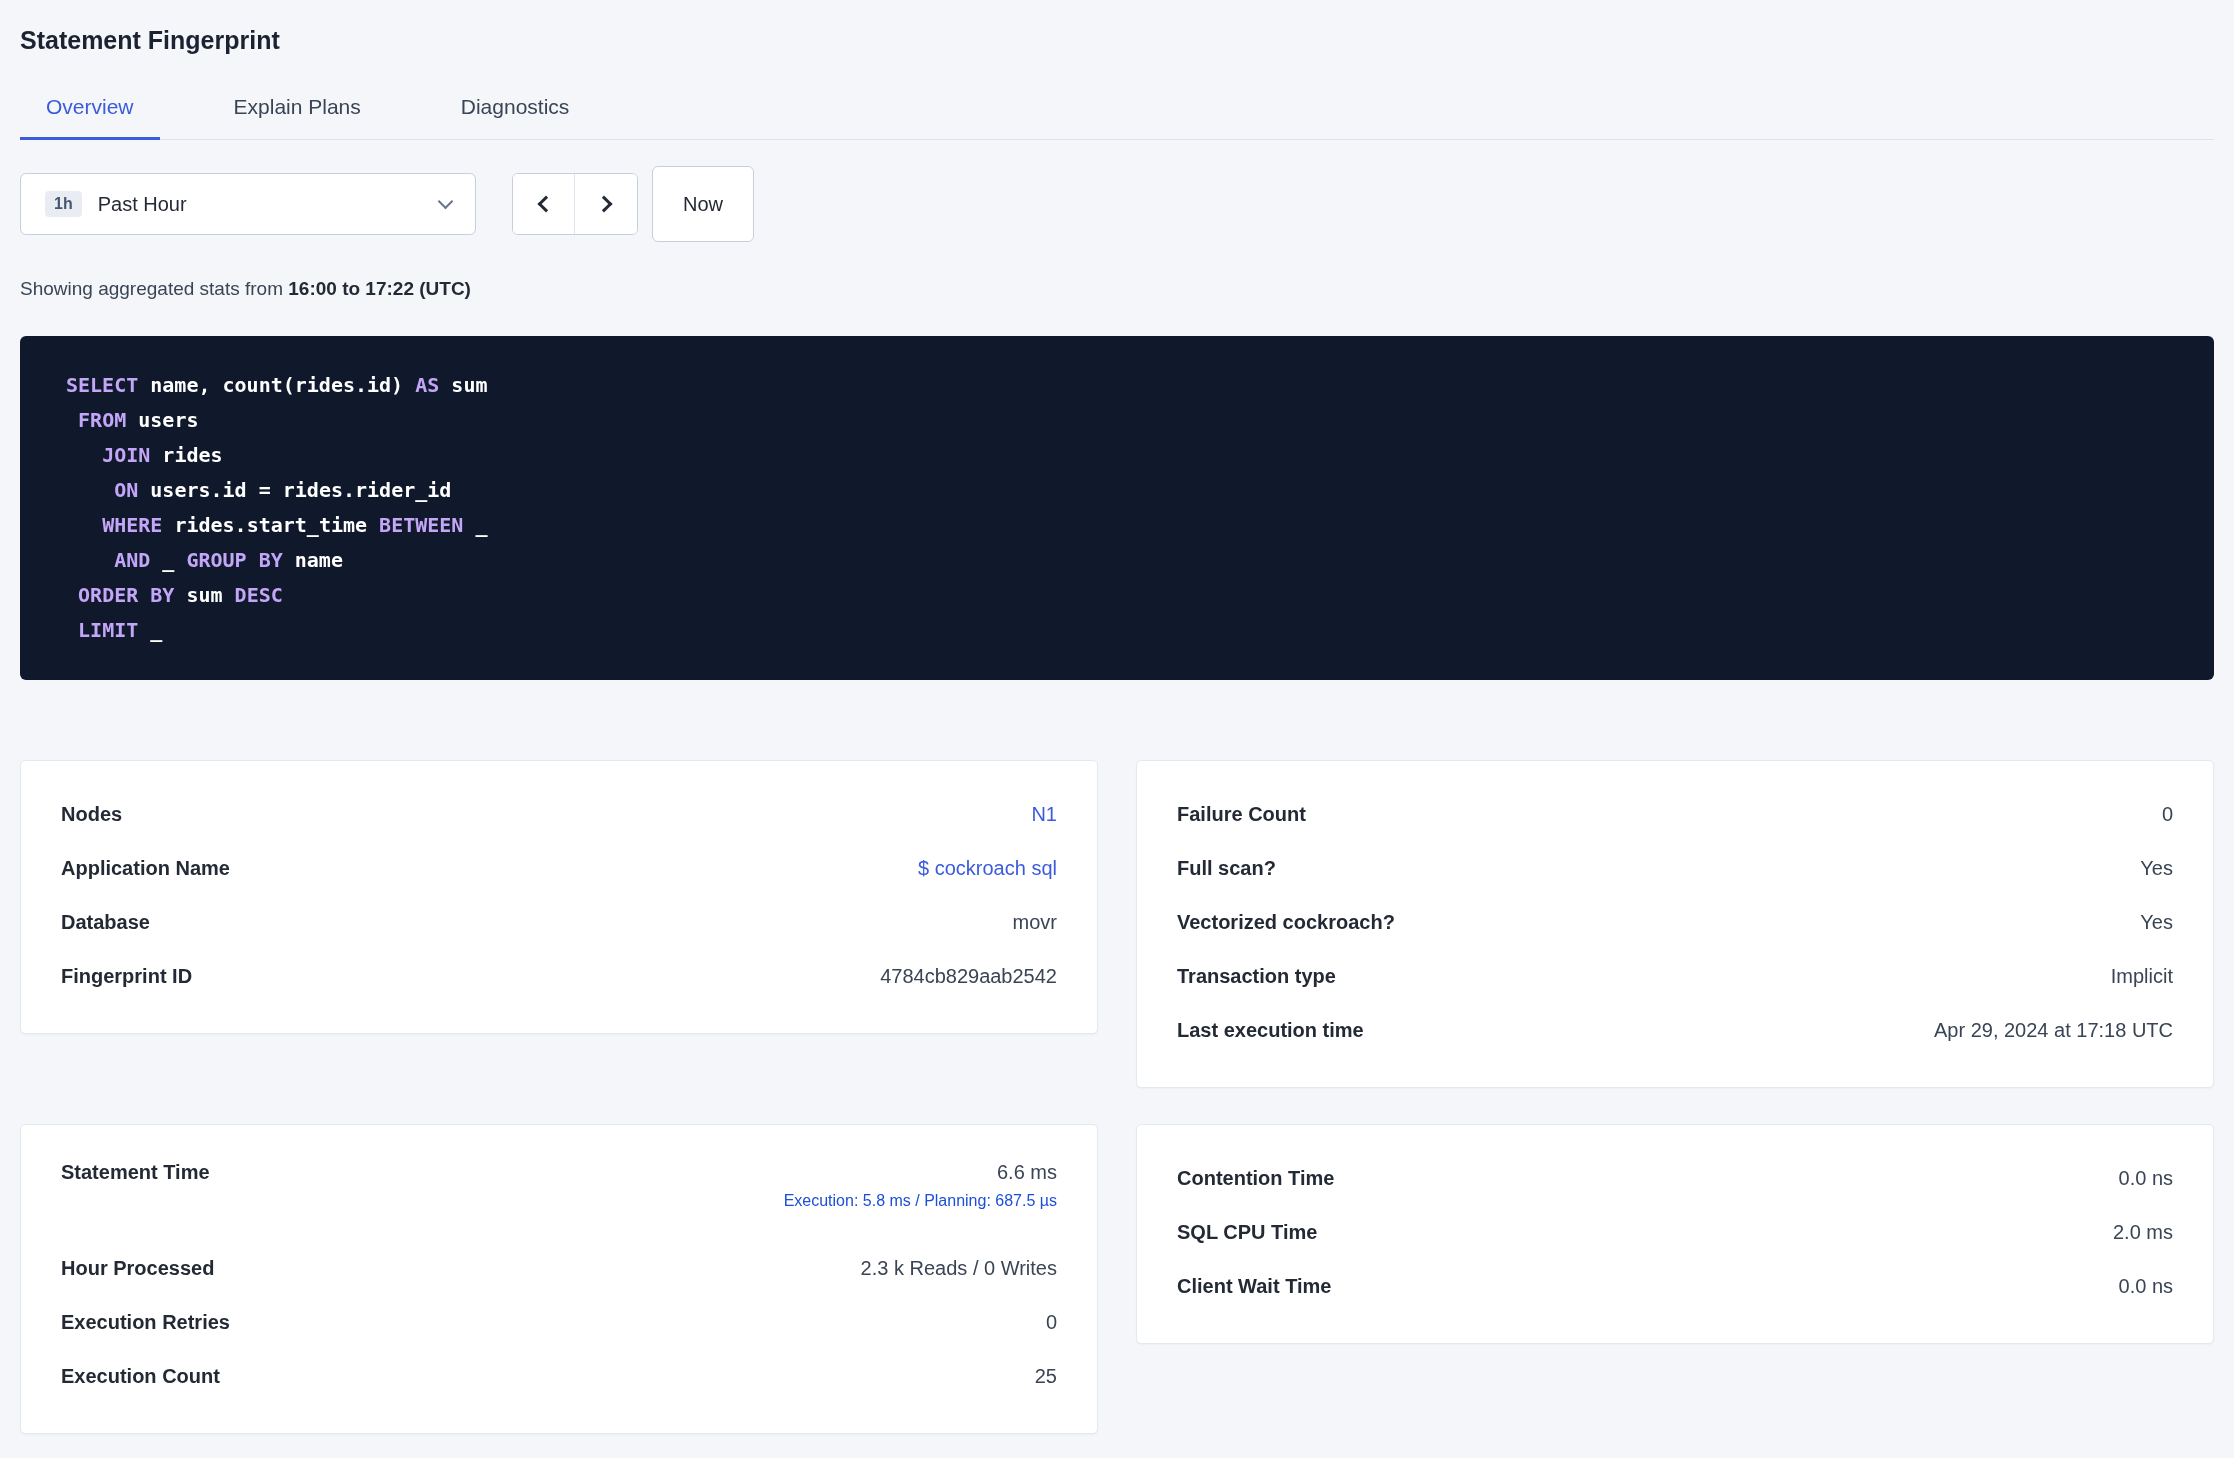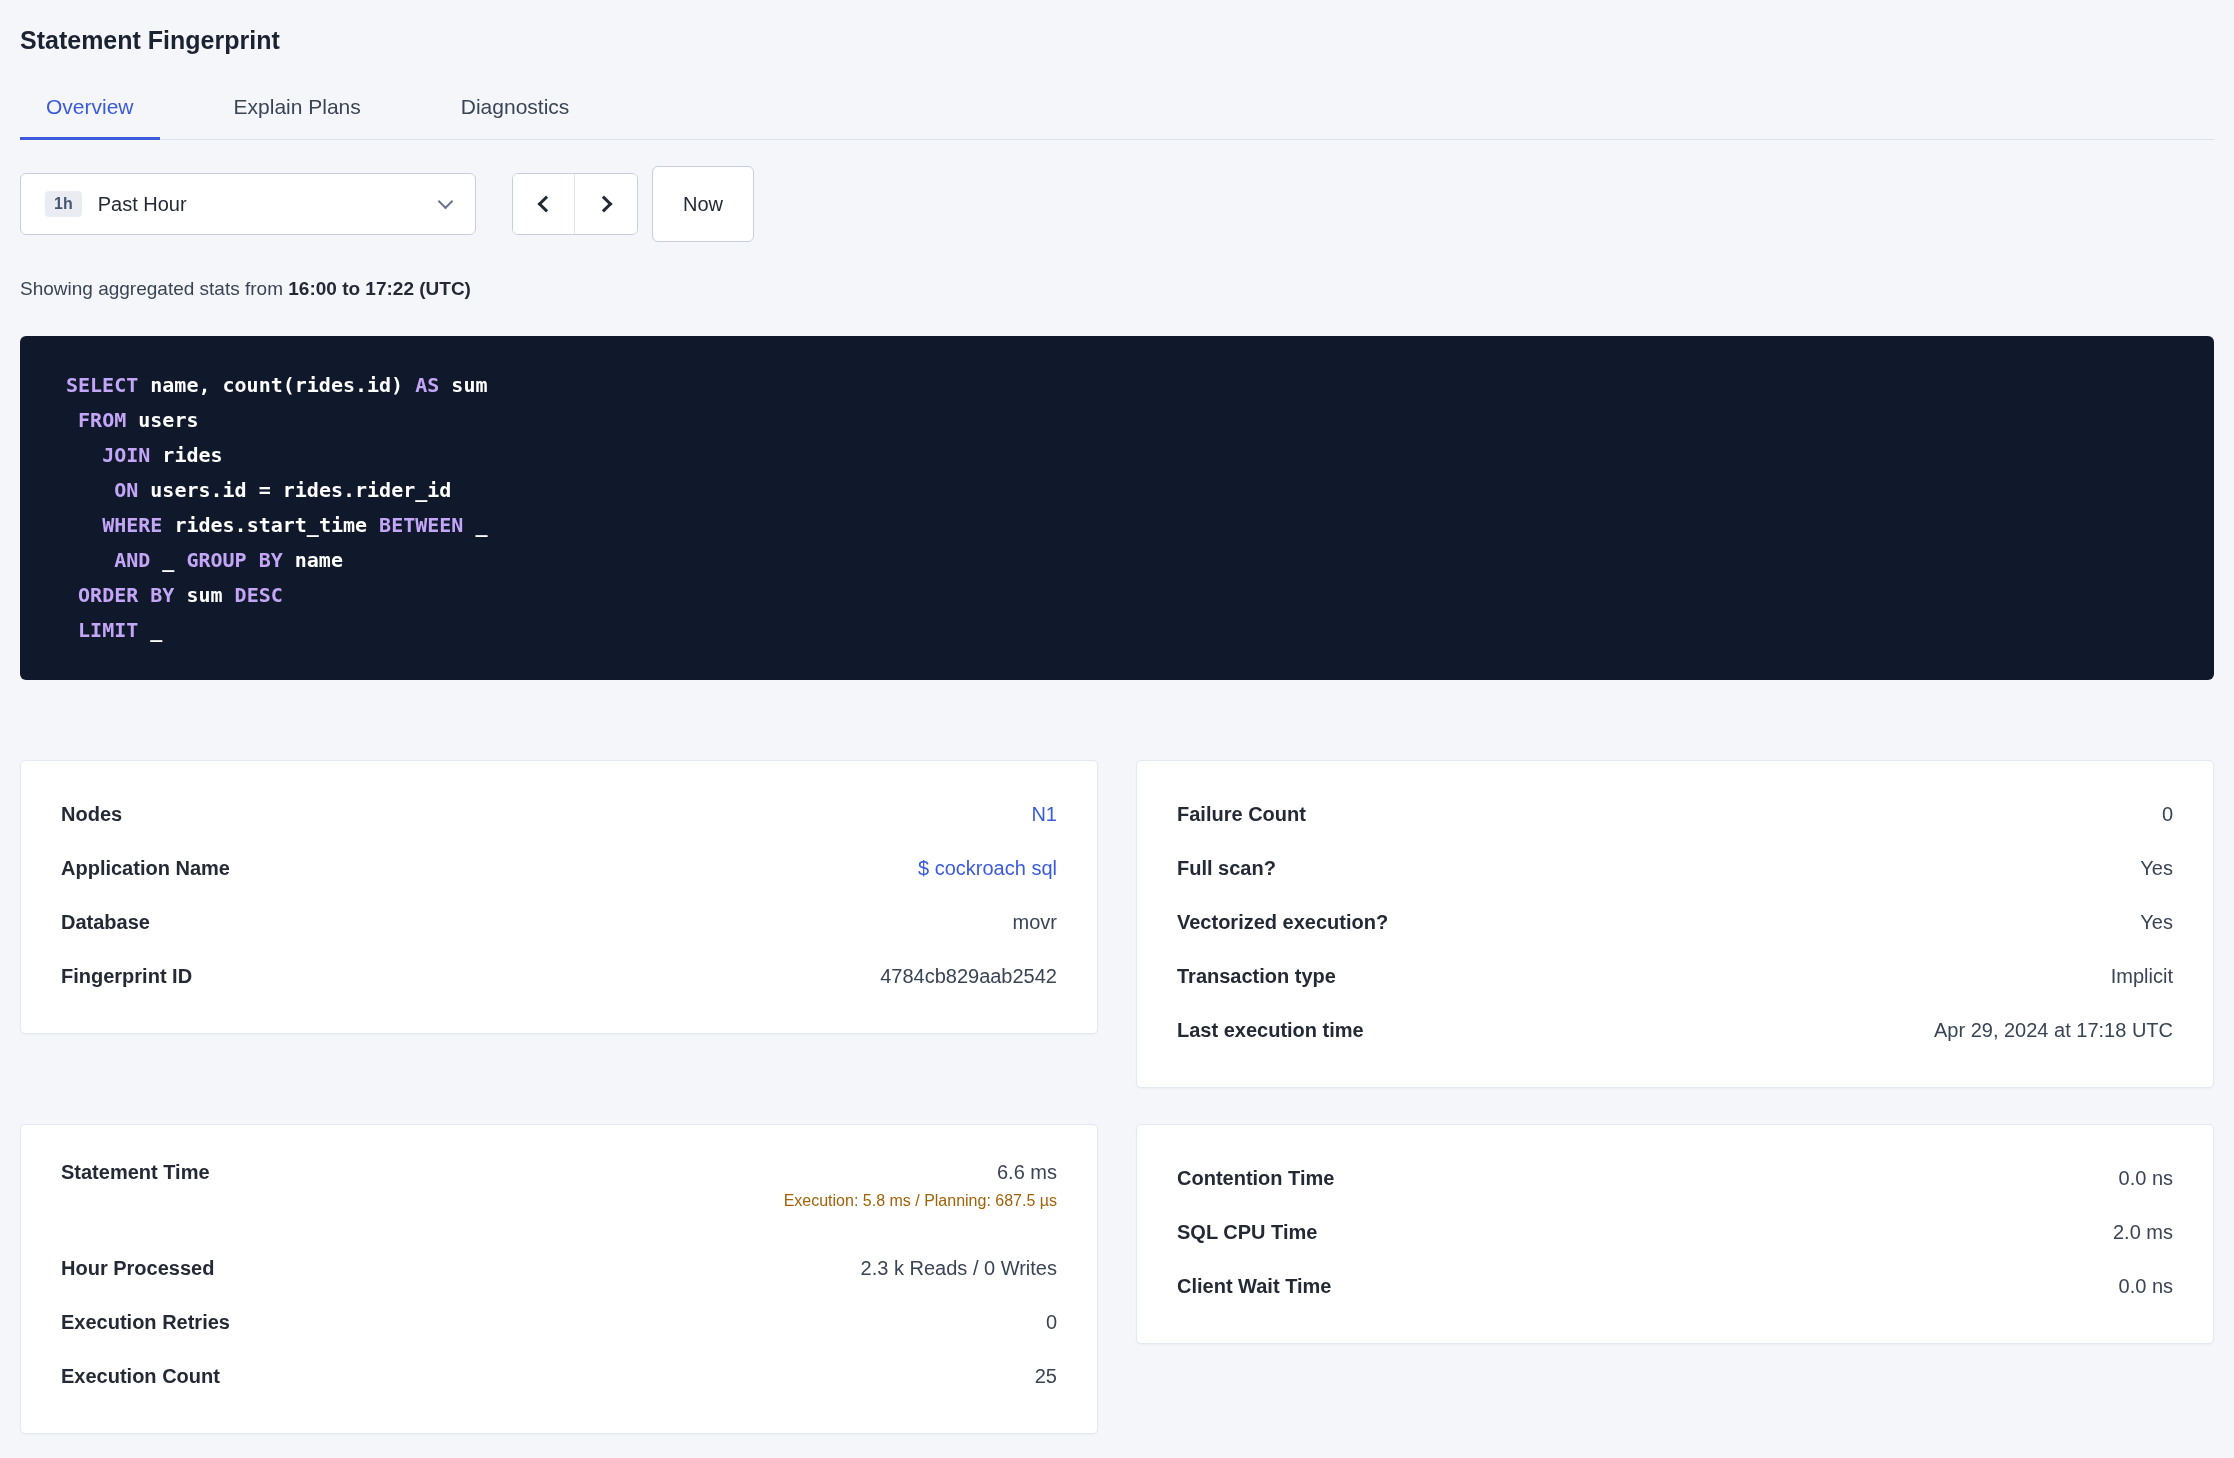--- a/index.html
+++ b/index.html
@@ -67,21 +67,21 @@
   .card {
     background:#fff; border:1px solid #e3e9f0; border-radius:5px;
     padding:26px 40px 30px; box-shadow:0 1px 2px rgba(36,42,53,0.04);
   }
   .card-row { display:flex; justify-content:space-between; align-items:center; min-height:54px; font-size:20px; }
   .card-row.has-sub { align-items:flex-start; min-height:90px; padding-top:10px;gap:32px; }
   .row-label { font-weight:700; color:#242a35; }
   .row-value-wrap { text-align:right; }
   .row-value { color:#394455; }
   .row-value.link { color:var(--accent,#3b5bdb); cursor:pointer; }
-  .row-sub { font-size:16px; color:#a16207; margin-top:8px; }
+  .row-sub { font-size:16px; color:#1d4ed8; margin-top:8px; }
 </style>
 </head>
 <body>
 
 <h1 class="page-title">Statement Fingerprint</h1>
 
 <div class="tabs">
   <div class="tab active">Overview</div>
   <div class="tab">Explain Plans</div>
   <div class="tab">Diagnostics</div>
@@ -147,21 +147,21 @@
           <div class="row-value">0</div>
         </div>
       </div>
       <div class="card-row">
         <span class="row-label">Full scan?</span>
         <div class="row-value-wrap">
           <div class="row-value">Yes</div>
         </div>
       </div>
       <div class="card-row">
-        <span class="row-label">Vectorized execution?</span>
+        <span class="row-label">Vectorized cockroach?</span>
         <div class="row-value-wrap">
           <div class="row-value">Yes</div>
         </div>
       </div>
       <div class="card-row">
         <span class="row-label">Transaction type</span>
         <div class="row-value-wrap">
           <div class="row-value">Implicit</div>
         </div>
       </div>

